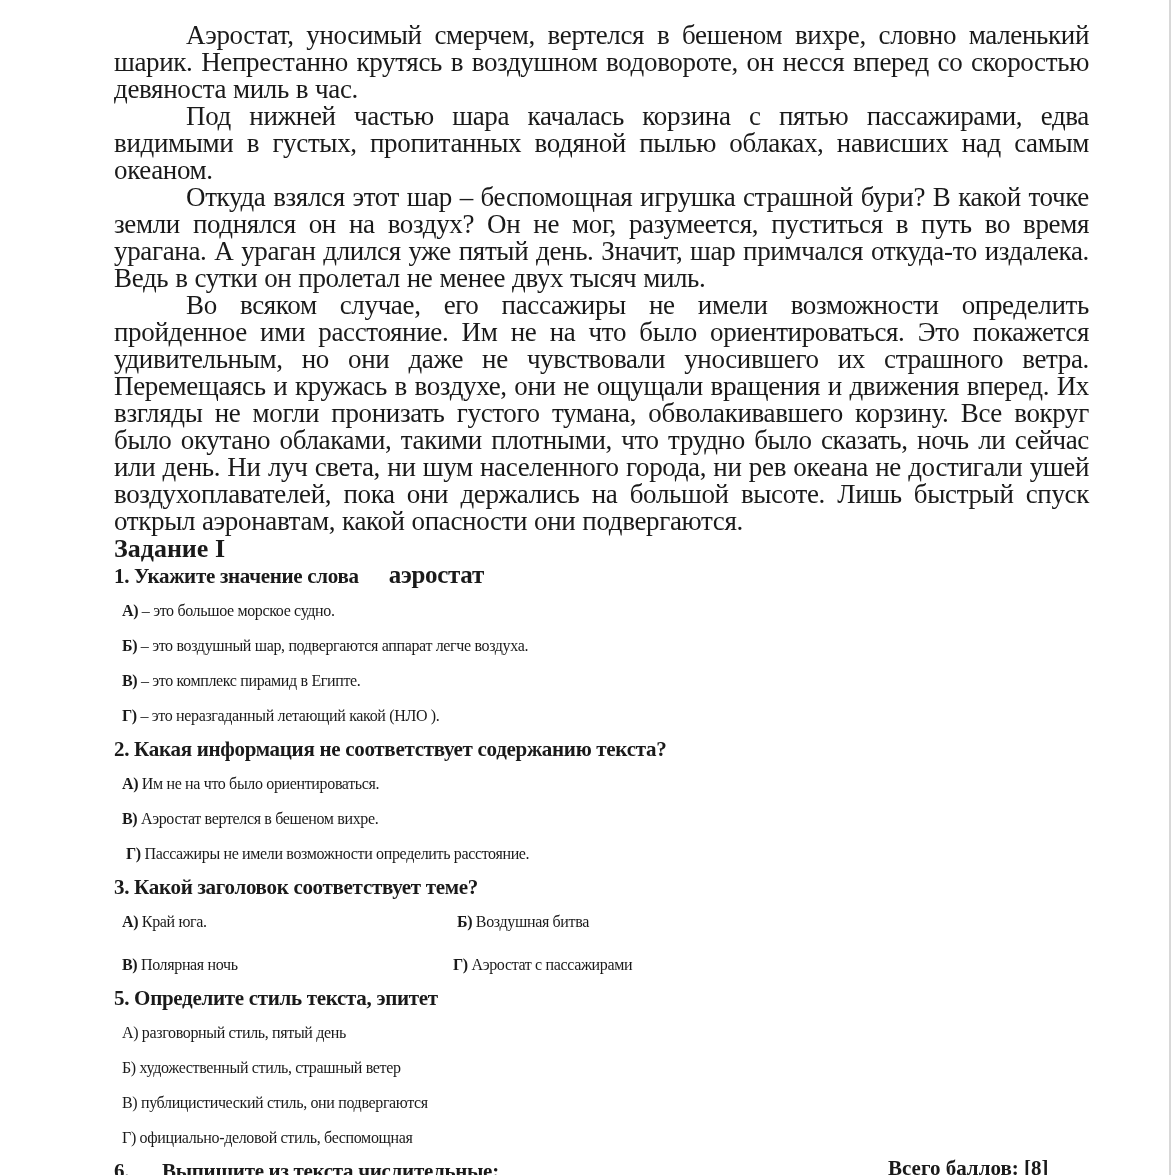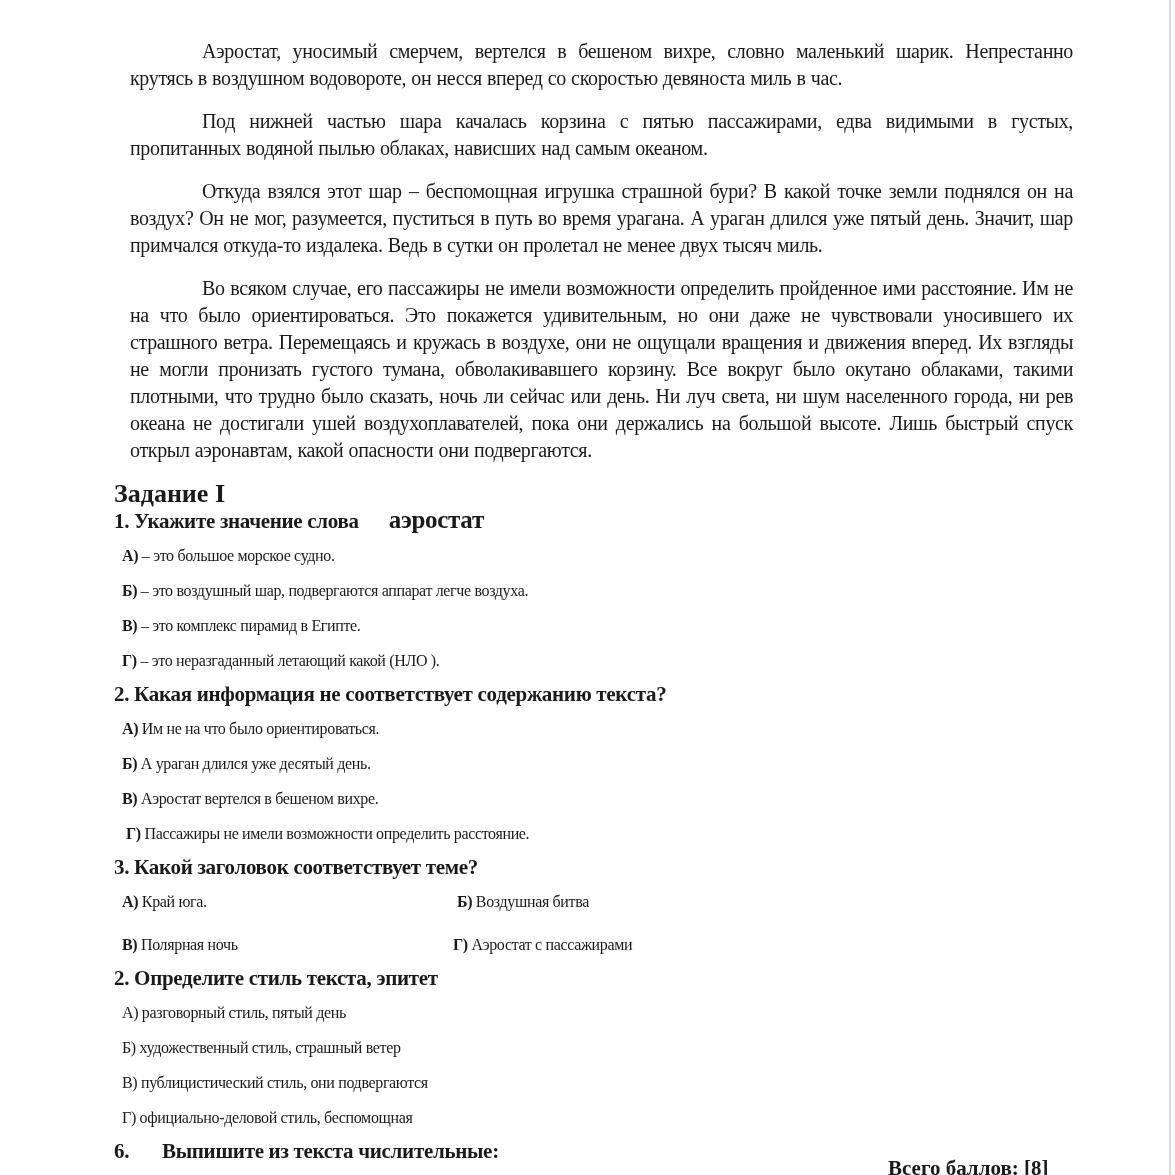--- a/index.html
+++ b/index.html
@@ -23,25 +23,25 @@
       height: 1175px;
       background: #d8d8d8;
     }
     .doc {
       position: absolute;
       left: 114px;
       top: 22px;
       width: 975px;
     }
     .para {
-      font-size: 20px;
+      font-size: 27px;
       line-height: 27px;
       text-align: justify;
       text-indent: 72px;
-      margin: 16px;
+      margin: 0;
       letter-spacing: -0.35px;
       word-spacing: 0.5px;
     }
     .section-title {
       font-size: 26px;
       font-weight: bold;
       line-height: 27px;
       margin: 0;
     }
     .q {
@@ -112,37 +112,36 @@
     <p class="q"><span>1. Укажите значение слова</span><span class="keyword">аэростат</span></p>
     <p class="opt"><span class="letter">А)</span><span> – это большое морское судно.</span></p>
     <p class="opt"><span class="letter">Б)</span><span> – это воздушный шар, подвергаются аппарат легче воздуха.</span></p>
     <p class="opt"><span class="letter">В)</span><span> – это комплекс пирамид в Египте.</span></p>
     <p class="opt"><span class="letter">Г)</span><span> – это неразгаданный летающий какой (НЛО ).</span></p>
   </div>
 
   <div>
     <p class="q">2.  Какая информация не соответствует содержанию текста?</p>
     <p class="opt"><span class="letter">А)</span><span> Им не на что было ориентироваться.</span></p>
-    <p class="opt"><span class="letter">Б)</span><span> А ураган длился уже десятый день.</span></p>
     <p class="opt"><span class="letter">В)</span><span> Аэростат вертелся в бешеном вихре.</span></p>
     <p class="opt indent1"><span class="letter">Г)</span><span> Пассажиры не  имели возможности определить расстояние.</span></p>
   </div>
 
   <div>
     <p class="q">3. Какой заголовок соответствует теме?</p>
     <div class="grid2">
       <p class="opt"><span class="letter">А)</span><span> Край юга.</span></p>
       <p class="opt indent1"><span class="letter">Б)</span><span> Воздушная битва</span></p>
       <p class="opt"><span class="letter">В)</span><span> Полярная ночь</span></p>
       <p class="opt"><span class="letter">Г)</span><span> Аэростат с пассажирами</span></p>
     </div>
   </div>
 
   <div>
-    <p class="q">2. Определите стиль текста, эпитет</p>
+    <p class="q">5. Определите стиль текста, эпитет</p>
     <p class="opt plain"><span class="letter">А)</span><span> разговорный стиль, пятый день</span></p>
     <p class="opt plain"><span class="letter">Б)</span><span> художественный стиль, страшный ветер</span></p>
     <p class="opt plain"><span class="letter">В)</span><span> публицистический стиль, они подвергаются</span></p>
     <p class="opt plain"><span class="letter">Г)</span><span> официально-деловой стиль, беспомощная</span></p>
   </div>
 
 
   <div class="q6">
     <p class="q"><span class="num">6.</span><span>Выпишите из текста числительные:</span></p>
     <div class="answer-line l1"></div>

